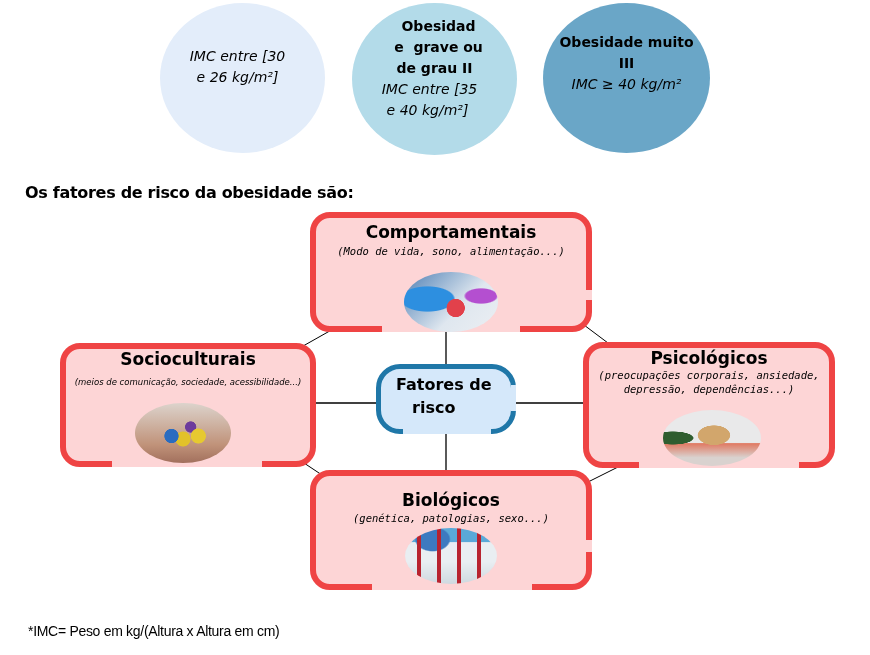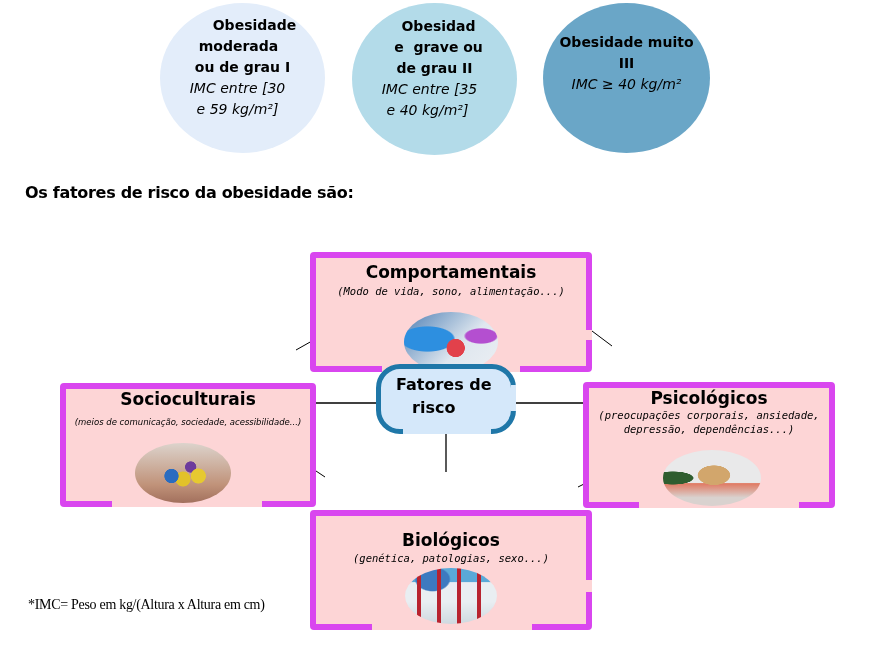--- a/index.html
+++ b/index.html
@@ -26,23 +26,22 @@
   #risk-heading {
     position: absolute; left: 25px; top: 183px;
     font-size: 16px; font-weight: bold; font-family: "DejaVu Sans", sans-serif;
     letter-spacing: -0.3px;
   }
 
   svg#connectors { position: absolute; left: 0; top: 0; }
 
   .node {
     position: absolute; box-sizing: border-box;
-    background: #fdd5d6; border: 6px solid #d946ef; border-radius: 4px;
+    background: #fdd5d6; border: 6px solid #ef4444; border-radius: 20px;
     text-align: center;
-    margin-top: 40px;
   }
   .node .gap-top, .node .gap-bot { position: absolute; background: #fdd5d6; }
   .node .title { font-weight: bold; font-size: 17px; font-family: "DejaVu Sans", sans-serif; }
   .node .desc { font-style: italic; font-size: 11px; font-family: "DejaVu Sans Mono", monospace; letter-spacing: 0; }
   .node .photo {
     position: absolute; border-radius: 50%/50%; overflow: hidden;
   }
 
   #n-comp { left: 310px; top: 212px; width: 282px; height: 120px; }
   #n-comp .title { margin-top: 4px; }
@@ -86,37 +85,32 @@
   }
   #center .gap { position: absolute; background: #d5e8fa; }
   #center .label {
     position: absolute; left: 15px; top: 4px; width: 100px;
     font-weight: bold; font-size: 16px; line-height: 23px; text-align: left;
   }
   #center .label span { display: block; }
   #center .label span:nth-child(2) { padding-left: 16px; }
 
   #footnote {
-    position: absolute; left: 28px; top: 597px;
-    font-size: 14px; font-family: Liberation Serif, serif; letter-spacing: -0.3px;
+    position: absolute; left: 28px; top: 623px;
+    font-size: 14px; font-family: Liberation Sans, sans-serif; letter-spacing: -0.3px;
   }
 </style>
 </head>
 <body>
 
 <div class="circle" id="c1">
   <div class="inner">
-    <div class="t">
-      <div style="padding-left:24px">Obesidade</div>
-      <div style="padding-right:8px">moderada</div>
-      <div>ou de grau I</div>
-    </div>
     <div class="s">
       <div style="padding-right:10px">IMC entre [30</div>
-      <div style="padding-right:10px">e 59 kg/m²]</div>
+      <div style="padding-right:10px">e 26 kg/m²]</div>
     </div>
   </div>
 </div>
 
 <div class="circle" id="c2">
   <div class="inner">
     <div class="t">
       <div style="padding-left:8px">Obesidad</div>
       <div style="padding-left:8px;white-space:pre">e  grave ou</div>
       <div>de grau II</div>

